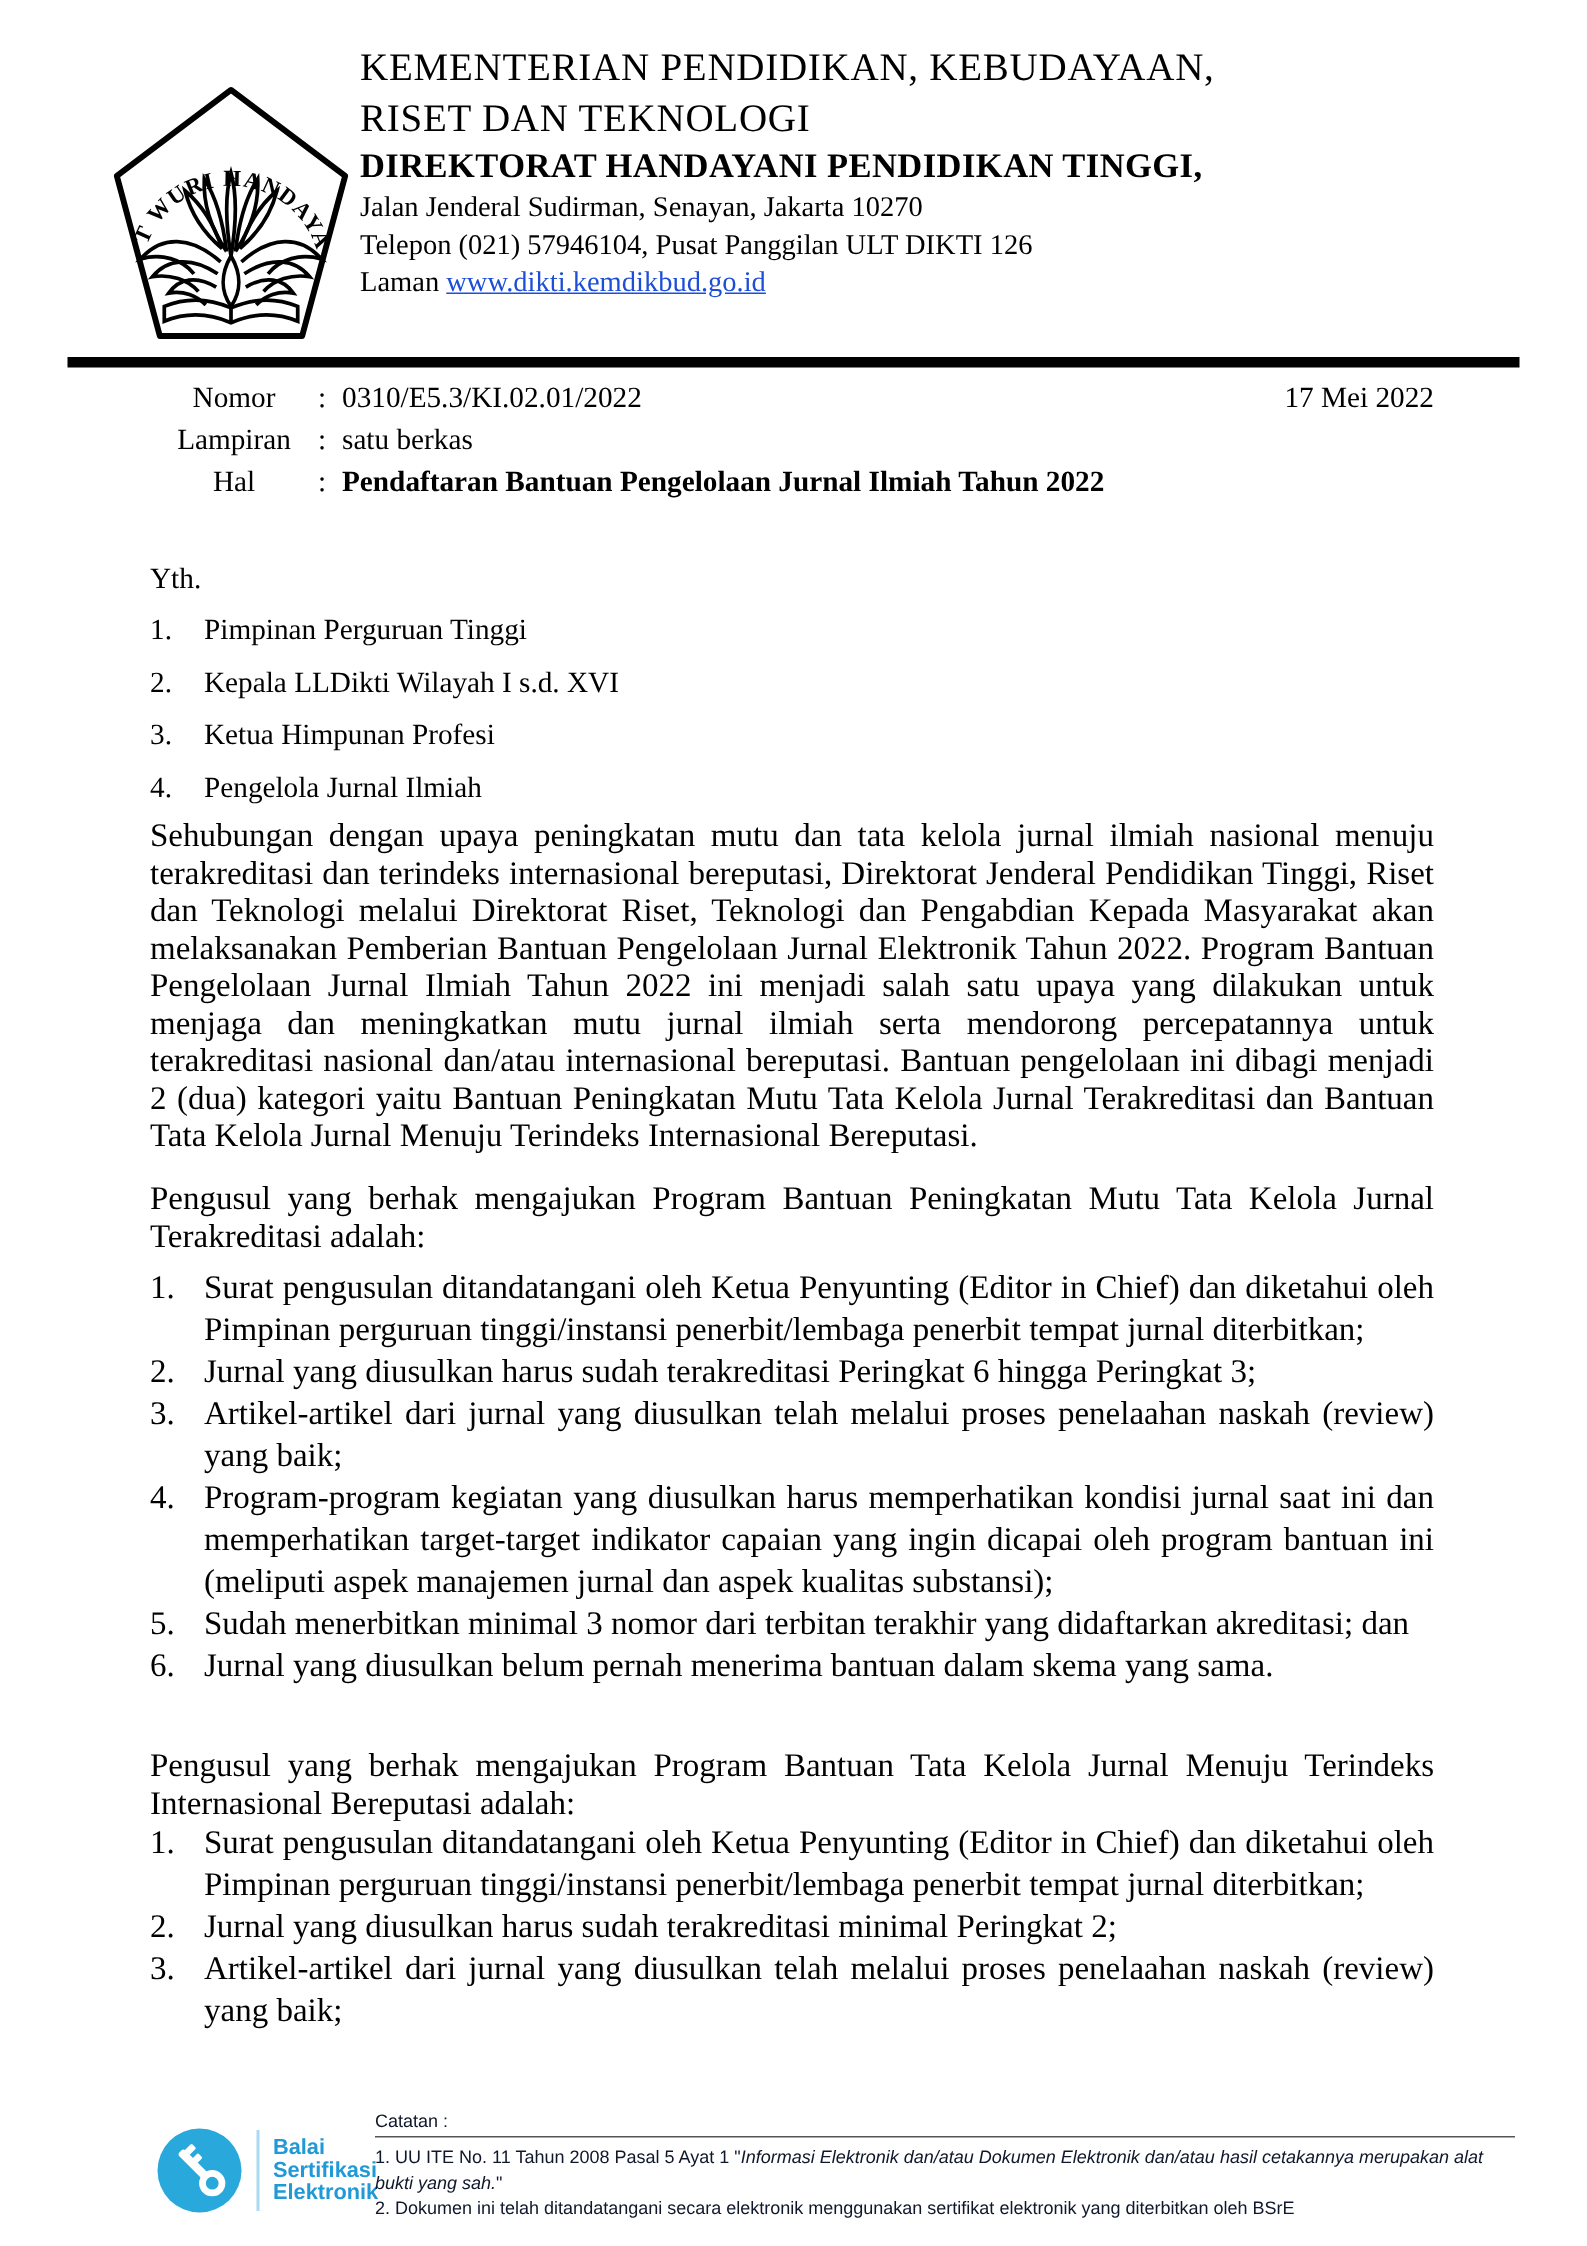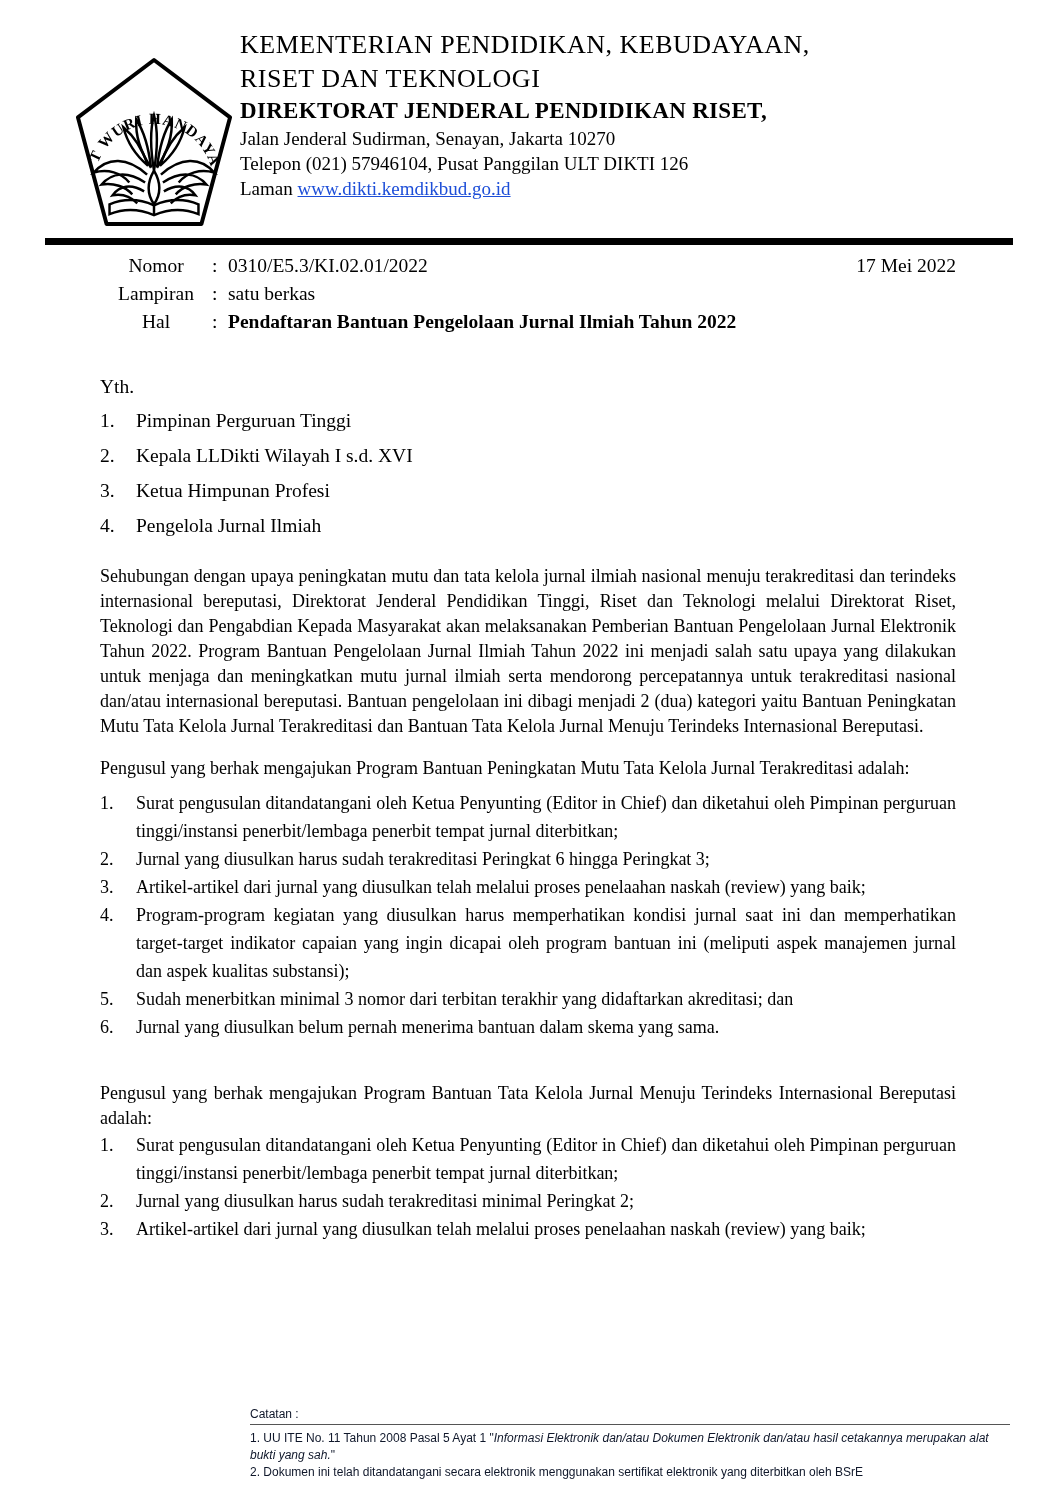--- a/index.html
+++ b/index.html
@@ -32,21 +32,21 @@
   .meta-date{margin-left:auto;}
 
   
   .recipients{position:absolute;left:100px;top:374px;width:856px;font-size:19.5px;line-height:25px;}
   .salutation{margin:0 0 9px 0;}
   ol.plain{margin:0;padding-left:36px;list-style:none;counter-reset:n;}
   ol.plain li{counter-increment:n;position:relative;margin-bottom:10px;}
   ol.plain li::before{content:counter(n) ".";position:absolute;left:-36px;}
 
   
-  .bodycopy{position:absolute;left:100px;top:564px;width:856px;font-size:18px;text-align:justify;}
+  .bodycopy{position:absolute;left:100px;top:544px;width:856px;font-size:22px;text-align:justify;}
   .bodycopy p{margin:0;line-height:25px;}
   .sec-head1{margin-top:17px !important;}
   .sec-head2{margin-top:40px !important;}
   ol.num{margin:8px 0 0 0;padding-left:36px;list-style:none;counter-reset:n;line-height:28px;text-align:justify;}
   ol.num li{counter-increment:n;position:relative;}
   ol.num li::before{content:counter(n) ".";position:absolute;left:-36px;}
 
   
   .bsre{position:absolute;left:104px;top:1418px;display:flex;align-items:center;gap:9px;}
   .bsre-divider{width:2px;height:54px;background:#a9dcf4;}
@@ -90,21 +90,21 @@
 
     <g stroke="#000" stroke-width="2.5" fill="none">
       <path d="M40 152 Q62 143 85 153 Q108 143 130 152 L130 162 Q108 153 85 163 Q62 153 40 162 Z"></path>
       <path d="M85 153 L85 163"></path>
     </g>
   </svg>
 
   <div class="lh-text">
     <div class="lh-ministry">KEMENTERIAN PENDIDIKAN, KEBUDAYAAN,</div>
     <div class="lh-ministry">RISET DAN TEKNOLOGI</div>
-    <div class="lh-directorate">DIREKTORAT JENDERAL PENDIDIKAN RISET,</div>
+    <div class="lh-directorate">DIREKTORAT HANDAYANI PENDIDIKAN TINGGI,</div>
     <div class="lh-addr">Jalan Jenderal Sudirman, Senayan, Jakarta 10270</div>
     <div class="lh-addr">Telepon (021) 57946104, Pusat Panggilan ULT DIKTI 126</div>
     <div class="lh-addr"><span>Laman </span><span class="lh-link">www.dikti.kemdikbud.go.id</span></div>
   </div>
 
   <div class="rule"></div>
 
   <div class="meta">
     <div class="meta-row">
       <span class="meta-label">Nomor</span>
@@ -148,20 +148,37 @@
     </ol>
 
     <p class="sec-head2">Pengusul yang berhak mengajukan Program Bantuan Tata Kelola Jurnal Menuju Terindeks Internasional Bereputasi adalah:</p>
     <ol class="num" style="margin-top:0;">
       <li>Surat pengusulan ditandatangani oleh Ketua Penyunting (Editor in Chief) dan diketahui oleh Pimpinan perguruan tinggi/instansi penerbit/lembaga penerbit tempat jurnal diterbitkan;</li>
       <li>Jurnal yang diusulkan harus sudah terakreditasi minimal Peringkat 2;</li>
       <li>Artikel-artikel dari jurnal yang diusulkan telah melalui proses penelaahan naskah (review) yang baik;</li>
     </ol>
   </div>
 
+  <div class="bsre">
+    <svg width="58" height="58" viewBox="0 0 58 58">
+      <circle cx="29" cy="29" r="28" fill="#29a8dc"></circle>
+      <g transform="rotate(-45 29 29)" fill="#fff">
+        <circle cx="29" cy="41" r="6.5" fill="none" stroke="#fff" stroke-width="4.5"></circle>
+        <rect x="26.2" y="11" width="5.6" height="25" rx="2"></rect>
+        <rect x="31" y="12.5" width="7" height="4.5" rx="1"></rect>
+        <rect x="31" y="20" width="5.5" height="4.5" rx="1"></rect>
+      </g>
+    </svg>
+    <div class="bsre-divider"></div>
+    <div class="bsre-name">
+      <div>Balai</div>
+      <div>Sertifikasi</div>
+      <div>Elektronik</div>
+    </div>
+  </div>
 
   <div class="notes">
     <p class="catatan">Catatan :</p>
     <hr class="notes-line">
     <p class="note"><span>1. UU ITE No. 11 Tahun 2008 Pasal 5 Ayat 1 "</span><span class="it">Informasi Elektronik dan/atau Dokumen Elektronik dan/atau hasil cetakannya merupakan alat bukti yang sah.</span><span>"</span></p>
     <p class="note">2. Dokumen ini telah ditandatangani secara elektronik menggunakan sertifikat elektronik yang diterbitkan oleh BSrE</p>
   </div>
 
 </div>
 

